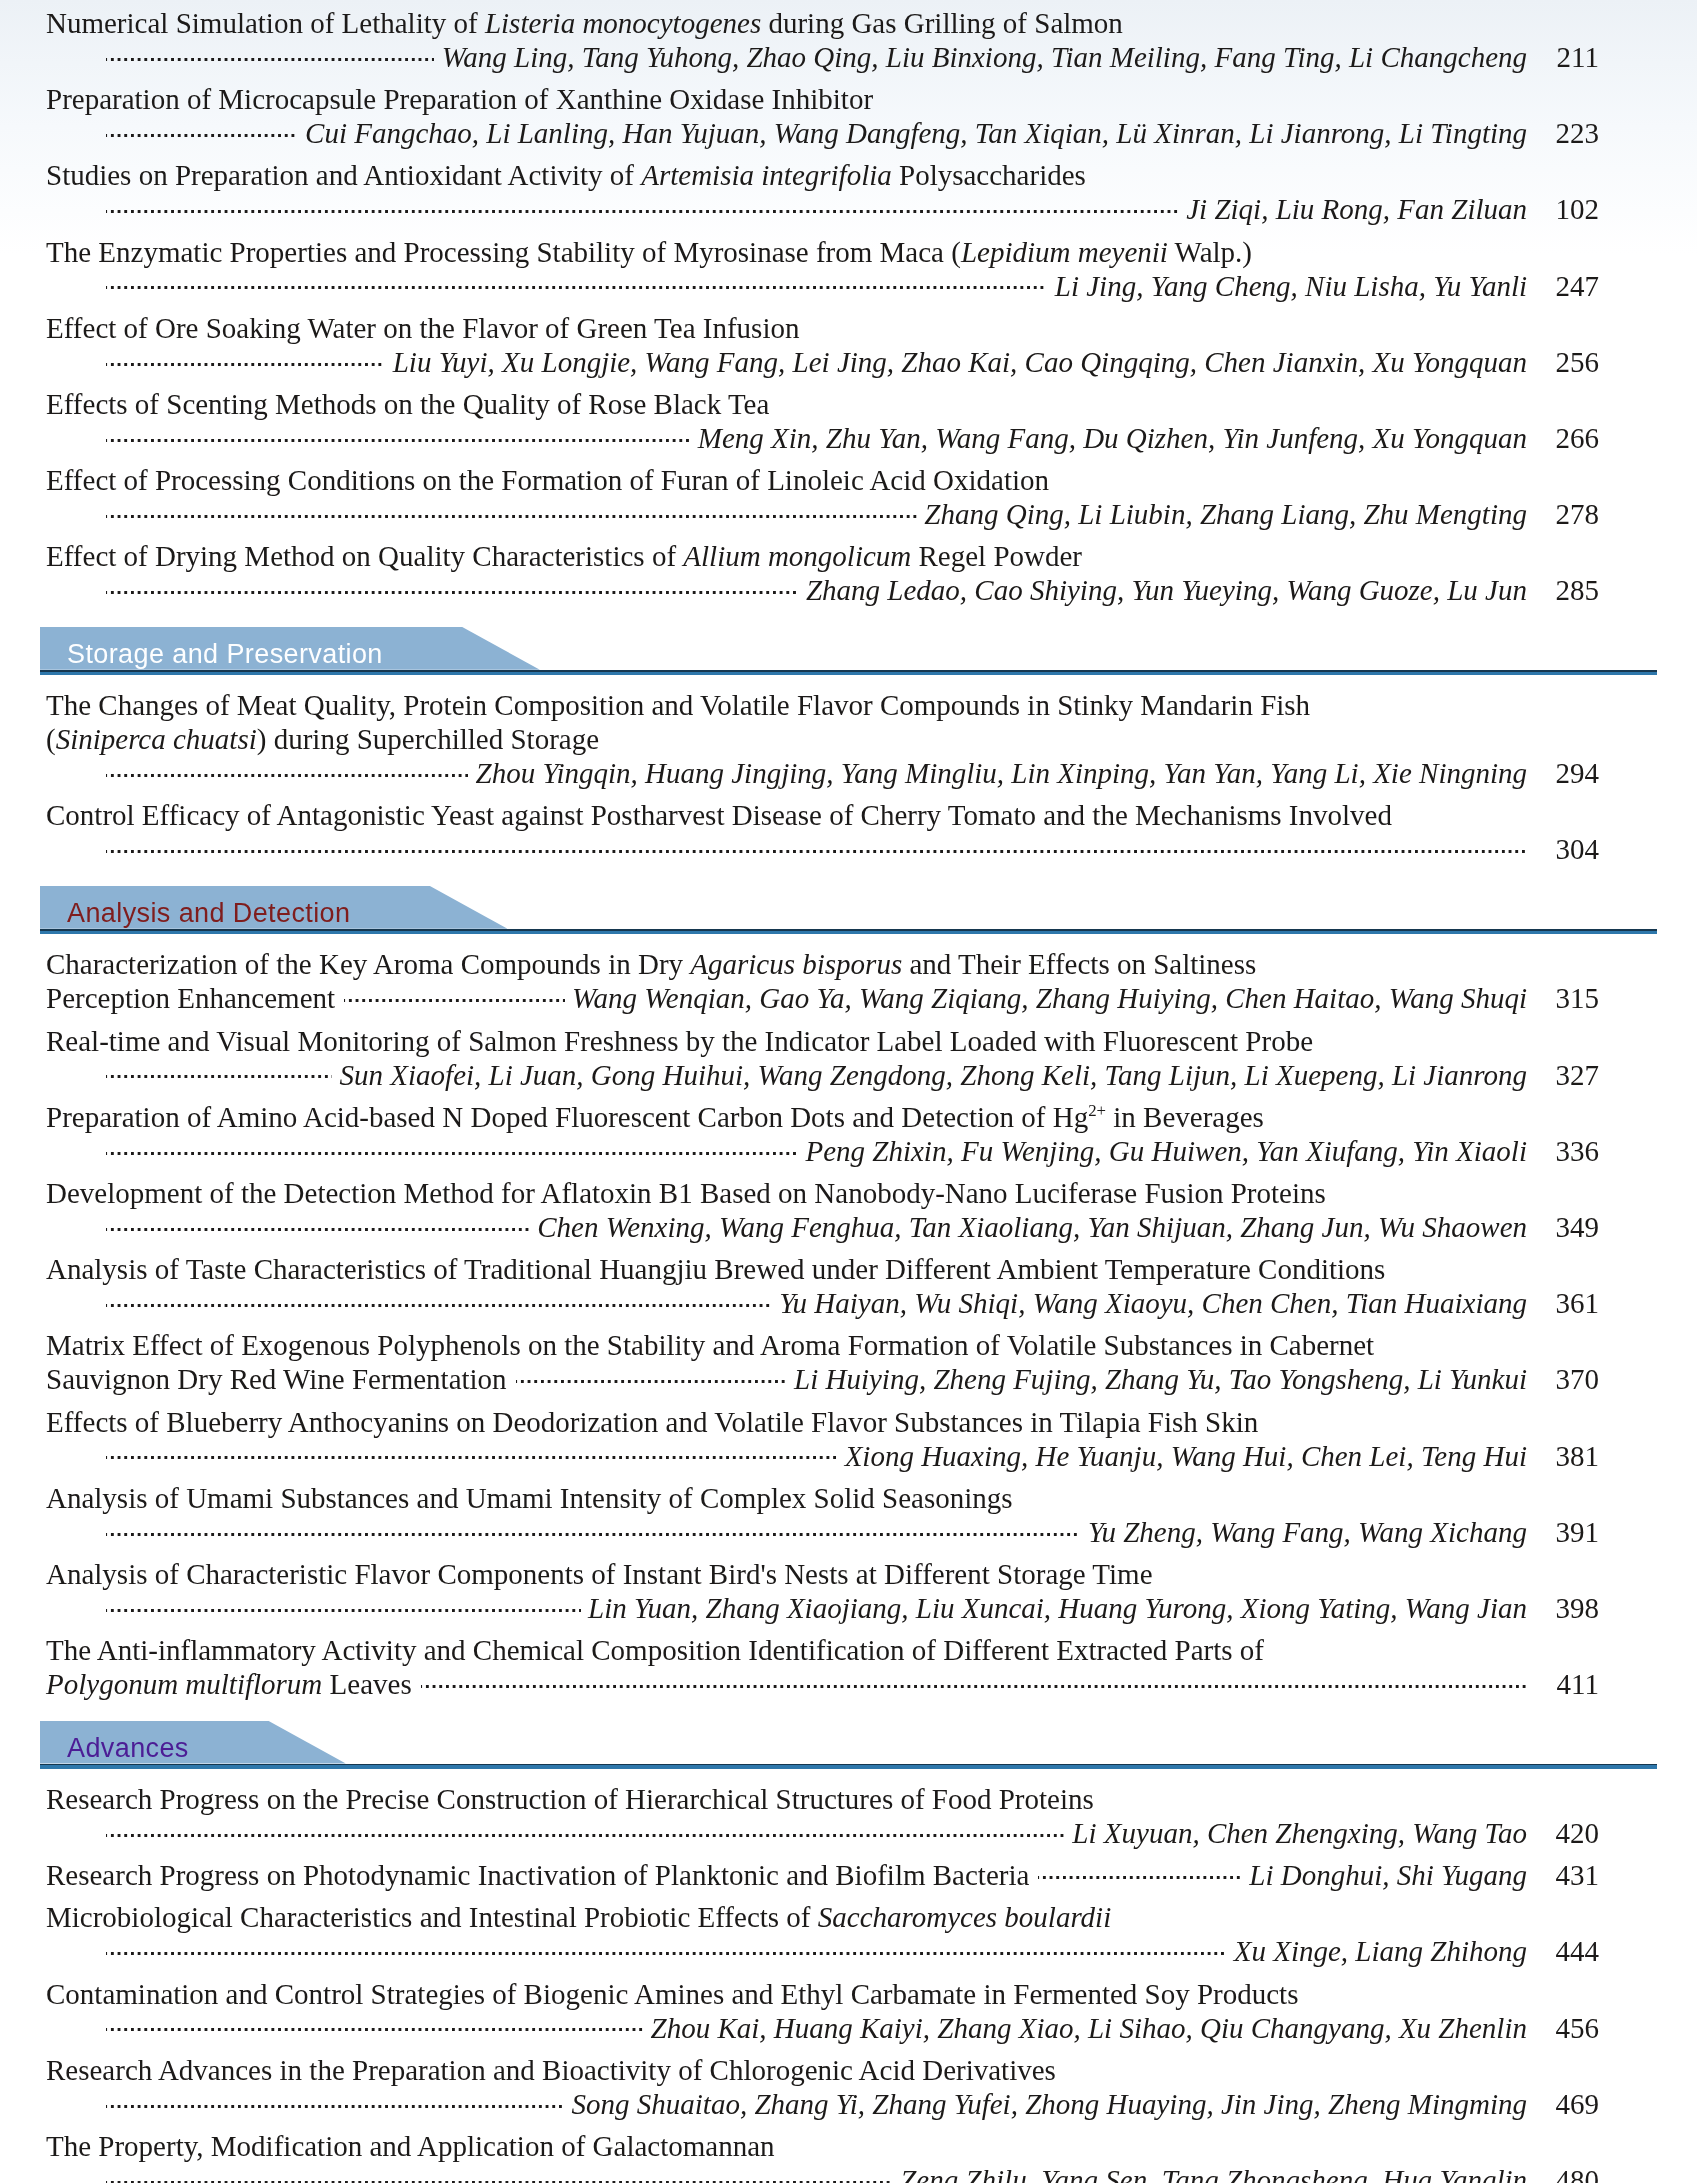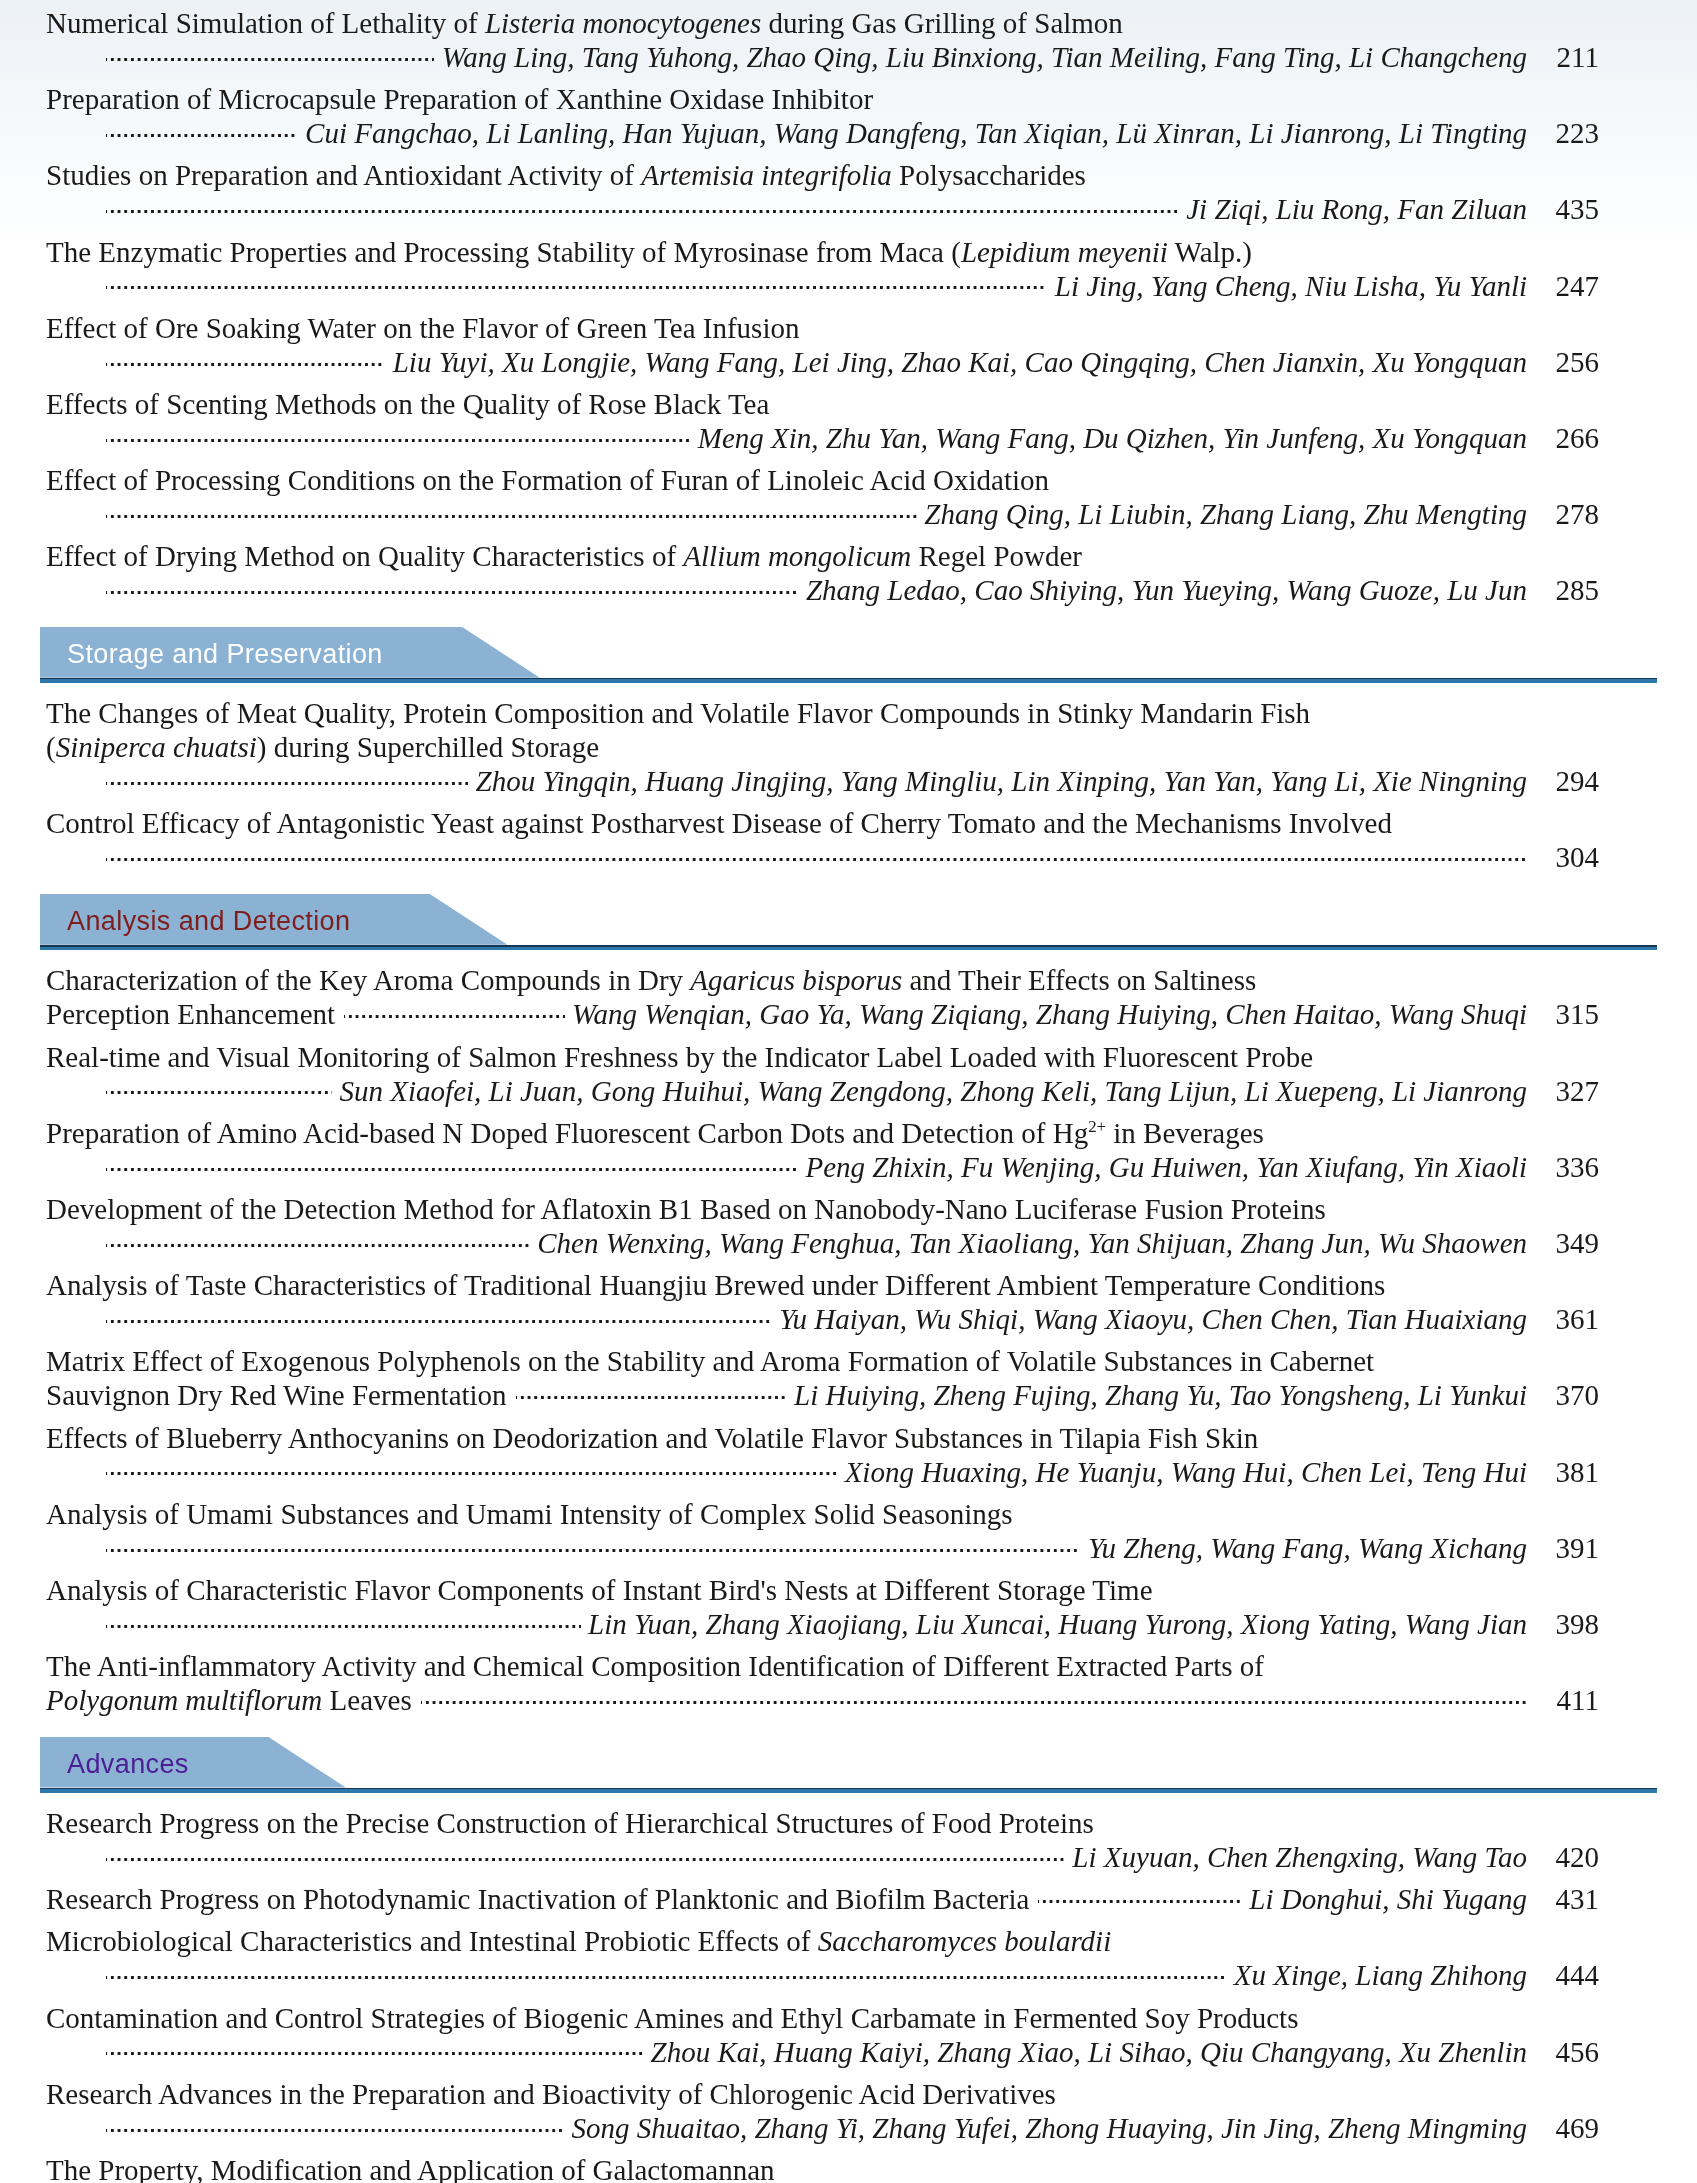--- a/index.html
+++ b/index.html
@@ -9,22 +9,22 @@
     font-family: "Liberation Serif", serif;
     color: #1c1a19;
   }
   .content {
     padding: 6px 99px 0 46px; 
   }
   
   .banner-row { margin: 19.4px 0 13.4px -6px; }
   .banner-shape {
     height: 39px; width: fit-content;
-    padding: 12px 157px 0 27px;
-    display: flex; align-items: flex-start;
+    padding: 4px 157px 0 27px;
+    display: flex; align-items: flex-end;
     clip-path: polygon(0 0, calc(100% - 78px) 0, 100% 100%, 0 100%);
     font-family: "Liberation Sans", sans-serif;
     font-size: 27px; letter-spacing: 0.4px;
   }
   .banner-rule { height: 5.2px; width: 1617px; }
   
   .entry { margin-bottom: 8.2px; }
   .line {
     display: flex; align-items: baseline;
     font-size: 29px; line-height: 34px; white-space: nowrap;
@@ -70,21 +70,21 @@
             <span class="page">223</span>
           </div>
         </article>
         <article class="entry">
           <div class="line">
             <span class="tsegs"><span>Studies on Preparation and Antioxidant Activity of </span><em>Artemisia integrifolia</em><span> Polysaccharides</span></span>
           </div>
           <div class="line">
             <span class="leader from-indent"></span>
             <span class="authors">Ji Ziqi, Liu Rong, Fan Ziluan</span>
-            <span class="page">435</span>
+            <span class="page">102</span>
           </div>
         </article>
         <article class="entry">
           <div class="line">
             <span class="tsegs"><span>The Enzymatic Properties and Processing Stability of Myrosinase from Maca (</span><em>Lepidium meyenii</em><span> Walp.)</span></span>
           </div>
           <div class="line">
             <span class="leader from-indent"></span>
             <span class="authors">Li Jing, Yang Cheng, Niu Lisha, Yu Yanli</span>
             <span class="page">247</span>

